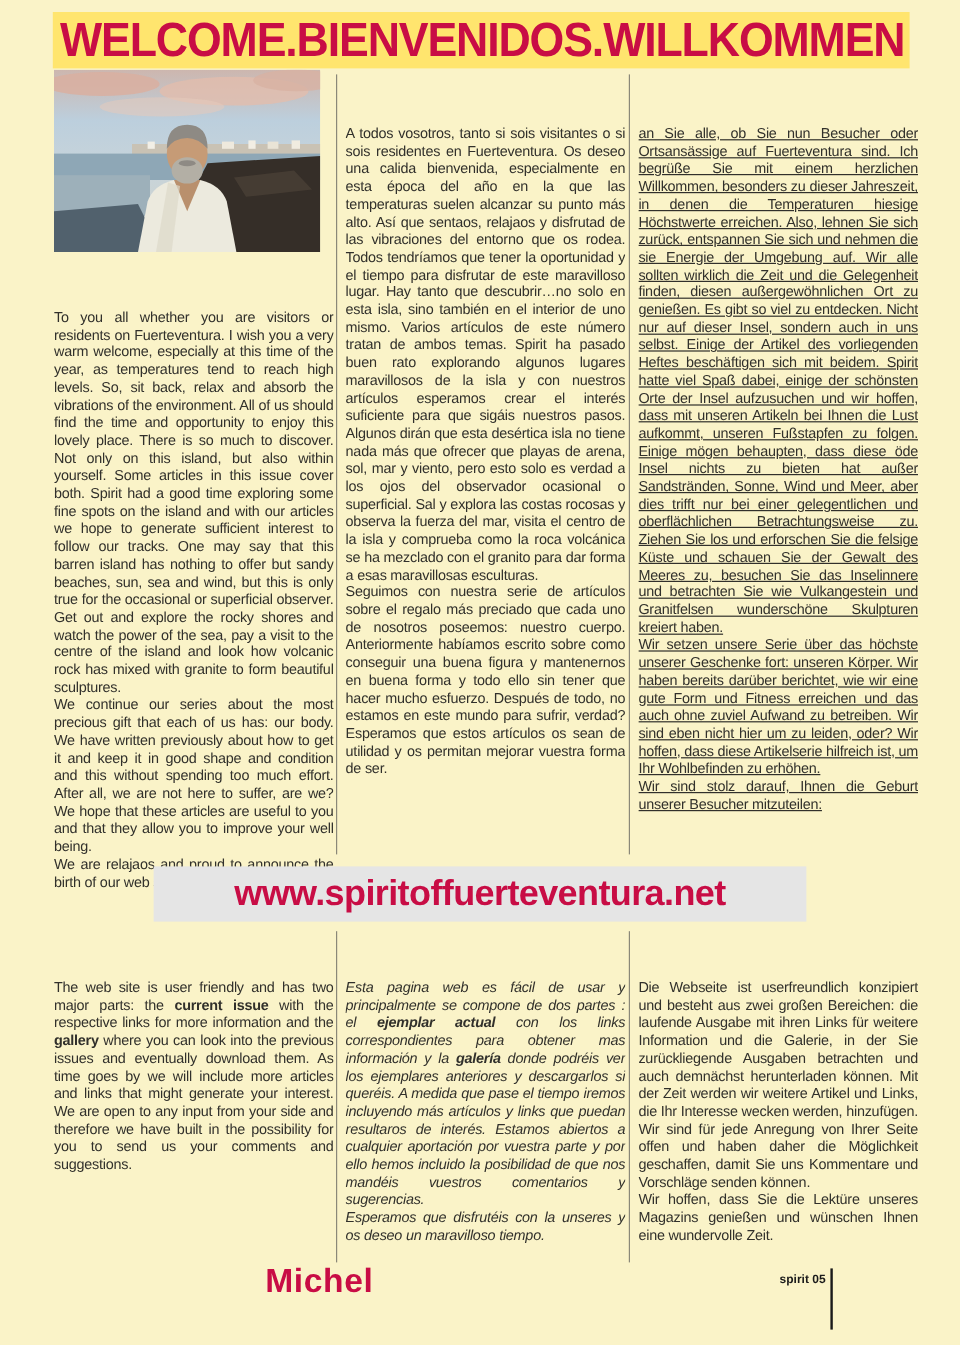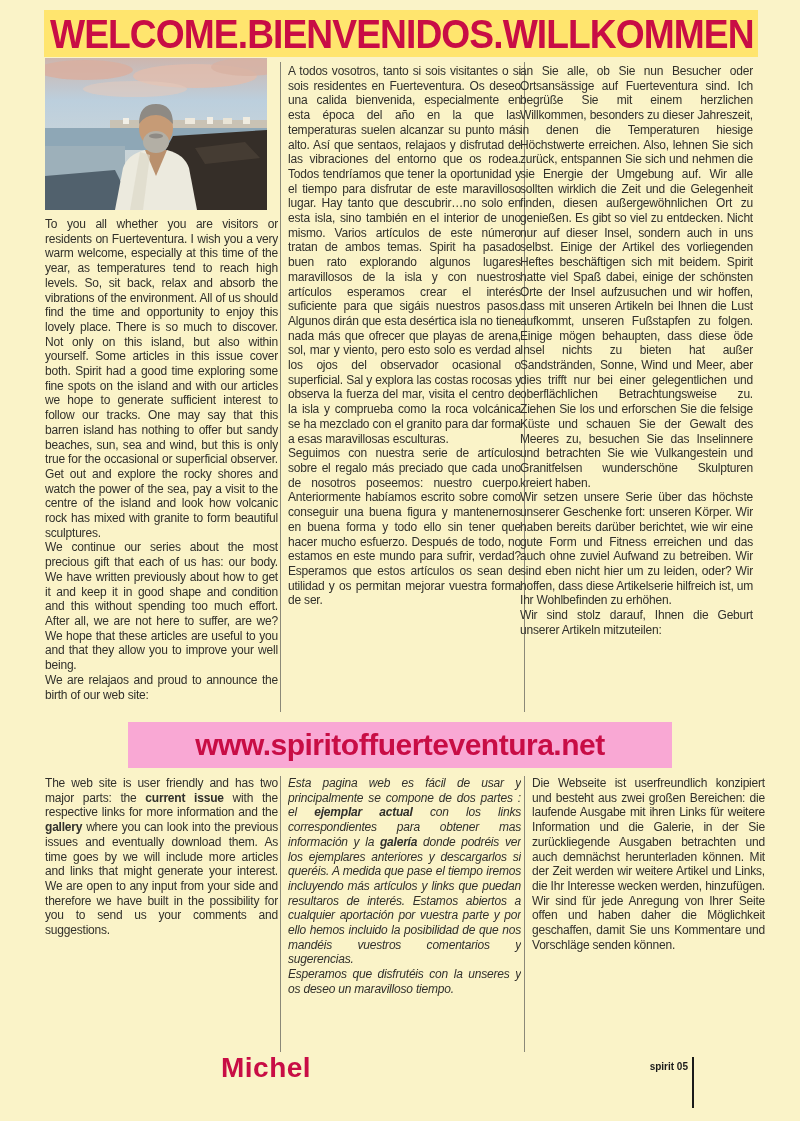--- a/index.html
+++ b/index.html
@@ -18,39 +18,39 @@
     transform:scaleX(0.93); transform-origin:left center;
   }
 
   .photo {
     position:absolute; left:45px; top:58px; width:222px; height:152px; overflow:hidden;
   }
 
   .col {
     position:absolute; width:233px; color:#31302B;
     font-size:12px; line-height:14.7px; letter-spacing:-0.2px;
-    text-align:justify; overflow:hidden;
+    text-align:justify; overflow:hidden;margin-top:40px;
   }
   .col p { margin:0; }
   #col-en-top { left:45px;  top:217px; height:496px; }
   #col-es-top { left:288px; top:64px;  height:650px; }
-  #col-de-top { left:520px; top:64px;  height:650px; }
+  #col-de-top { left:532px; top:64px;  height:650px;text-decoration:underline; }
   #col-en-bot { left:45px;  top:776px; height:276px; }
   #col-es-bot { left:288px; top:776px; height:276px;font-style:italic; }
   #col-de-bot { left:532px; top:776px; height:276px; }
 
   .vsep { position:absolute; width:1px; background:#8A8878; }
   #sep-top-1 { left:280px; top:62px;  height:650px; }
   #sep-top-2 { left:524px; top:62px;  height:650px; }
   #sep-bot-1 { left:280px; top:776px; height:276px; }
   #sep-bot-2 { left:524px; top:776px; height:276px; }
 
   .url-band {
     position:absolute; left:128px; top:722px; width:544px; height:46px;
-    background:#f9a8d4; display:flex; align-items:center; justify-content:center;
+    background:#e5e5e5; display:flex; align-items:center; justify-content:center;
   }
   .url-text { font-size:30px; font-weight:bold; color:#C80D45; letter-spacing:-0.5px; }
 
   .signature {
     position:absolute; left:221px; top:1052px;
     font-size:28px; font-weight:bold; color:#C80D45; letter-spacing:0.5px;
   }
   .pagenum {
     position:absolute; left:540px; top:1061px; width:148px; text-align:right;
     font-size:10px; font-weight:bold; color:#1A1A1A;
@@ -116,41 +116,42 @@
   </div>
 
   <div class="col" id="col-es-top">
     <p>A todos vosotros, tanto si sois visitantes o si sois residentes en Fuerteventura.  Os deseo una calida bienvenida, especialmente en esta época del año en la que las temperaturas suelen alcanzar su punto más alto. Así que sentaos, relajaos y disfrutad de las vibraciones del entorno que os rodea. Todos tendríamos que tener la oportunidad y el tiempo para disfrutar de este maravilloso lugar. Hay tanto que descubrir…no solo en esta isla, sino también en el interior de uno mismo. Varios artículos de este número tratan de ambos temas. Spirit ha pasado buen rato explorando algunos lugares maravillosos de la isla y con nuestros artículos esperamos crear el interés suficiente  para que sigáis nuestros pasos. Algunos dirán que esta desértica isla no tiene nada más que ofrecer que playas de arena, sol, mar y viento, pero esto solo es verdad a los ojos del observador ocasional o superficial. Sal y explora las costas rocosas y observa la fuerza del mar, visita el centro de la isla y comprueba como la roca volcánica se ha mezclado con el granito para dar forma a esas maravillosas esculturas.</p>
     <p>Seguimos con nuestra serie de artículos sobre el regalo más preciado que cada uno de nosotros poseemos: nuestro cuerpo. Anteriormente habíamos escrito sobre como conseguir una buena figura y mantenernos en buena forma y todo ello sin tener que hacer mucho esfuerzo. Después de todo, no estamos en este mundo para sufrir, verdad? Esperamos que estos artículos os sean de utilidad y os permitan mejorar vuestra forma de ser.</p>
   </div>
 
   <div class="col" id="col-de-top">
     <p>an Sie alle, ob Sie nun Besucher oder Ortsansässige auf Fuerteventura sind. Ich begrüße Sie mit einem herzlichen Willkommen, besonders zu dieser Jahreszeit, in denen die Temperaturen hiesige Höchstwerte erreichen. Also, lehnen Sie sich zurück, entspannen Sie sich und nehmen die sie Energie der Umgebung auf. Wir alle sollten wirklich die Zeit und die Gelegenheit finden, diesen außergewöhnlichen Ort zu genießen. Es gibt so viel zu entdecken. Nicht nur auf dieser Insel, sondern auch in uns selbst. Einige der Artikel des vorliegenden Heftes beschäftigen sich mit beidem. Spirit hatte viel Spaß dabei, einige der schönsten Orte der Insel aufzusuchen und wir hoffen, dass mit unseren Artikeln bei Ihnen die Lust aufkommt, unseren Fußstapfen zu folgen. Einige mögen behaupten, dass diese öde Insel nichts zu bieten hat außer Sandstränden, Sonne, Wind und Meer, aber dies trifft nur bei einer gelegentlichen und oberflächlichen Betrachtungsweise zu. Ziehen Sie los und erforschen Sie die felsige Küste und schauen Sie der Gewalt des Meeres zu, besuchen Sie das Inselinnere und betrachten Sie wie Vulkangestein und Granitfelsen wunderschöne Skulpturen kreiert haben.</p>
     <p>Wir setzen unsere Serie über das höchste unserer Geschenke fort: unseren Körper. Wir haben bereits darüber berichtet, wie wir eine gute Form und Fitness erreichen und das auch ohne zuviel Aufwand zu betreiben. Wir sind eben nicht hier um zu leiden, oder? Wir hoffen, dass diese Artikelserie hilfreich ist, um Ihr Wohlbefinden zu erhöhen.</p>
-    <p>Wir sind stolz darauf, Ihnen die Geburt unserer Artikeln mitzuteilen:</p>
+    <p>Wir sind stolz darauf, Ihnen die Geburt unserer Besucher mitzuteilen:</p>
   </div>
 
   <div class="url-band">
     <span class="url-text">www.spiritoffuerteventura.net</span>
   </div>
 
   <div class="vsep" id="sep-bot-1"></div>
   <div class="vsep" id="sep-bot-2"></div>
 
   <div class="col" id="col-en-bot">
     <p><span>The web site is user friendly and has two major parts: the </span><b>current issue</b><span> with the respective links for more information and the </span><b>gallery</b><span> where you can look into the previous issues and eventually download them. As time goes by we will include more articles and links that might generate your interest. We are open to any input from your side and therefore we have built in the possibility for you to send us your comments and suggestions.</span></p>
   </div>
 
   <div class="col" id="col-es-bot">
     <p><span>Esta pagina web es fácil de usar y principalmente se compone de dos partes : el </span><b>ejemplar actual</b><span> con los links correspondientes para obtener mas información y la </span><b>galería</b><span> donde podréis ver los ejemplares anteriores y descargarlos si queréis. A medida que pase el tiempo iremos incluyendo más artículos y links que puedan resultaros de interés. Estamos abiertos a cualquier aportación por vuestra parte y por ello hemos incluido la posibilidad de que nos mandéis vuestros comentarios y sugerencias.</span></p>
     <p><span>Esperamos que disfrutéis con la unseres y os deseo un maravilloso tiempo.</span></p>
   </div>
 
   <div class="col" id="col-de-bot">
     <p><span>Die Webseite ist userfreundlich konzipiert und besteht aus zwei großen Bereichen: die laufende Ausgabe mit ihren Links für weitere Information und die Galerie, in der Sie zurückliegende Ausgaben betrachten und auch demnächst herunterladen können. Mit der Zeit werden wir weitere Artikel und Links, die Ihr Interesse wecken werden, hinzufügen. Wir sind für jede Anregung von Ihrer Seite offen und haben daher die Möglichkeit geschaffen, damit Sie uns Kommentare und Vorschläge senden können.</span></p>
+    <p><span>Wir hoffen, dass Sie die Lektüre unseres Magazins genießen und wünschen Ihnen eine wundervolle Zeit.</span></p>
   </div>
 
   <div class="signature">Michel</div>
 
   <div class="pagenum">spirit 05</div>
   <div class="pagenum-line"></div>
 
 </div>
 
 </body></html>

